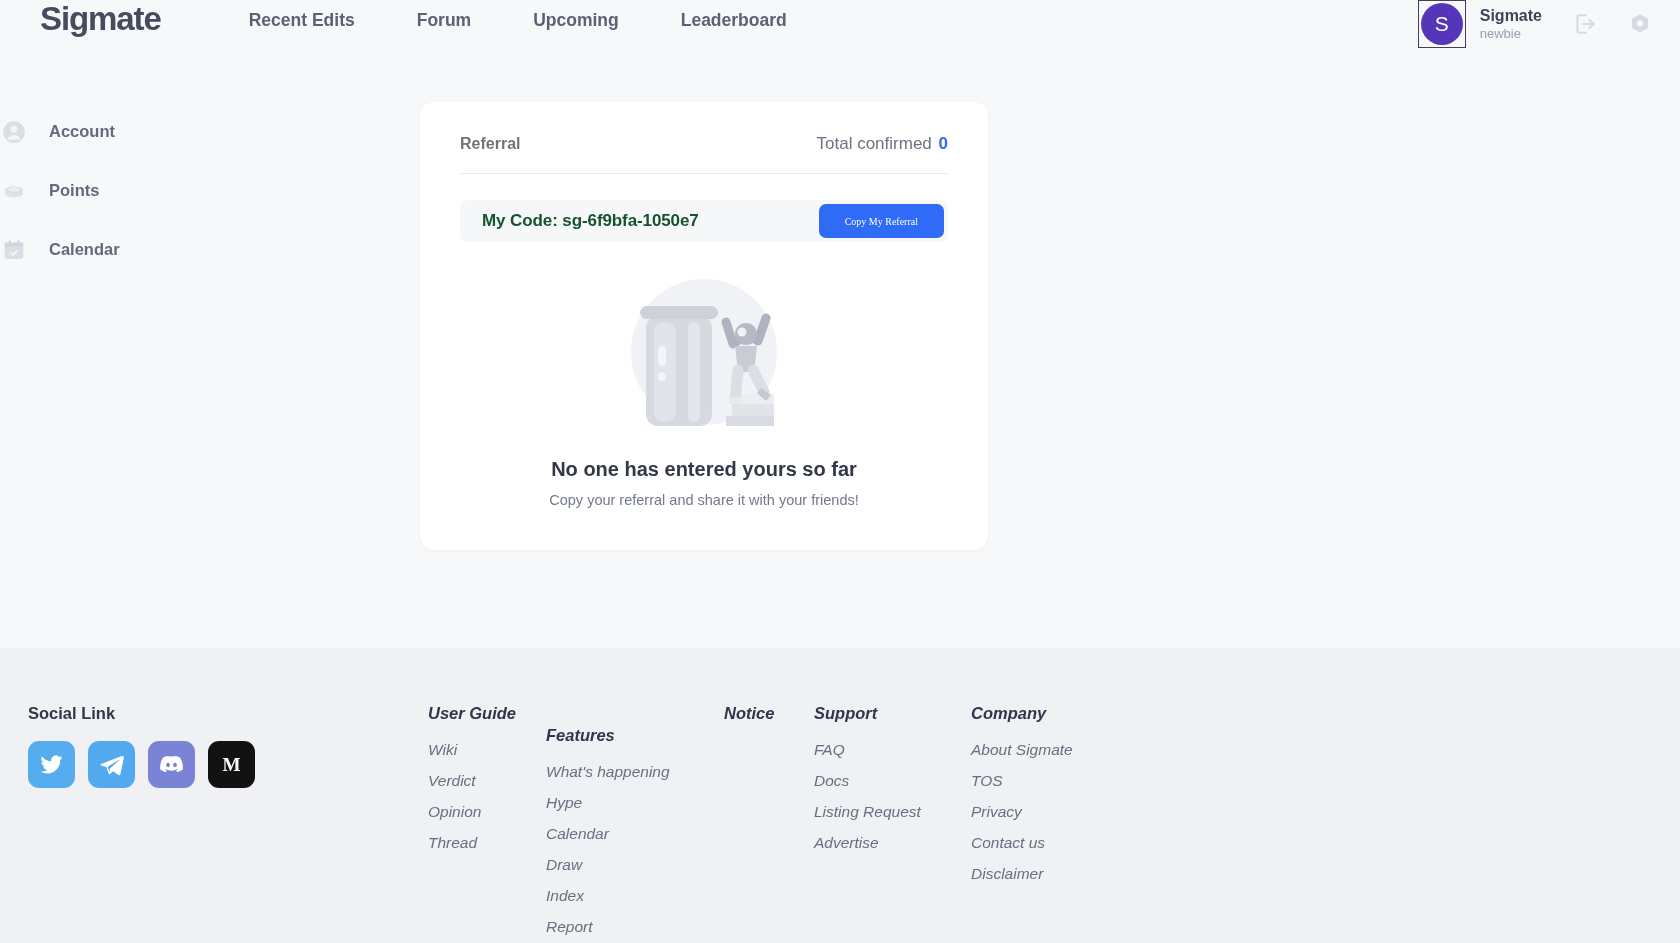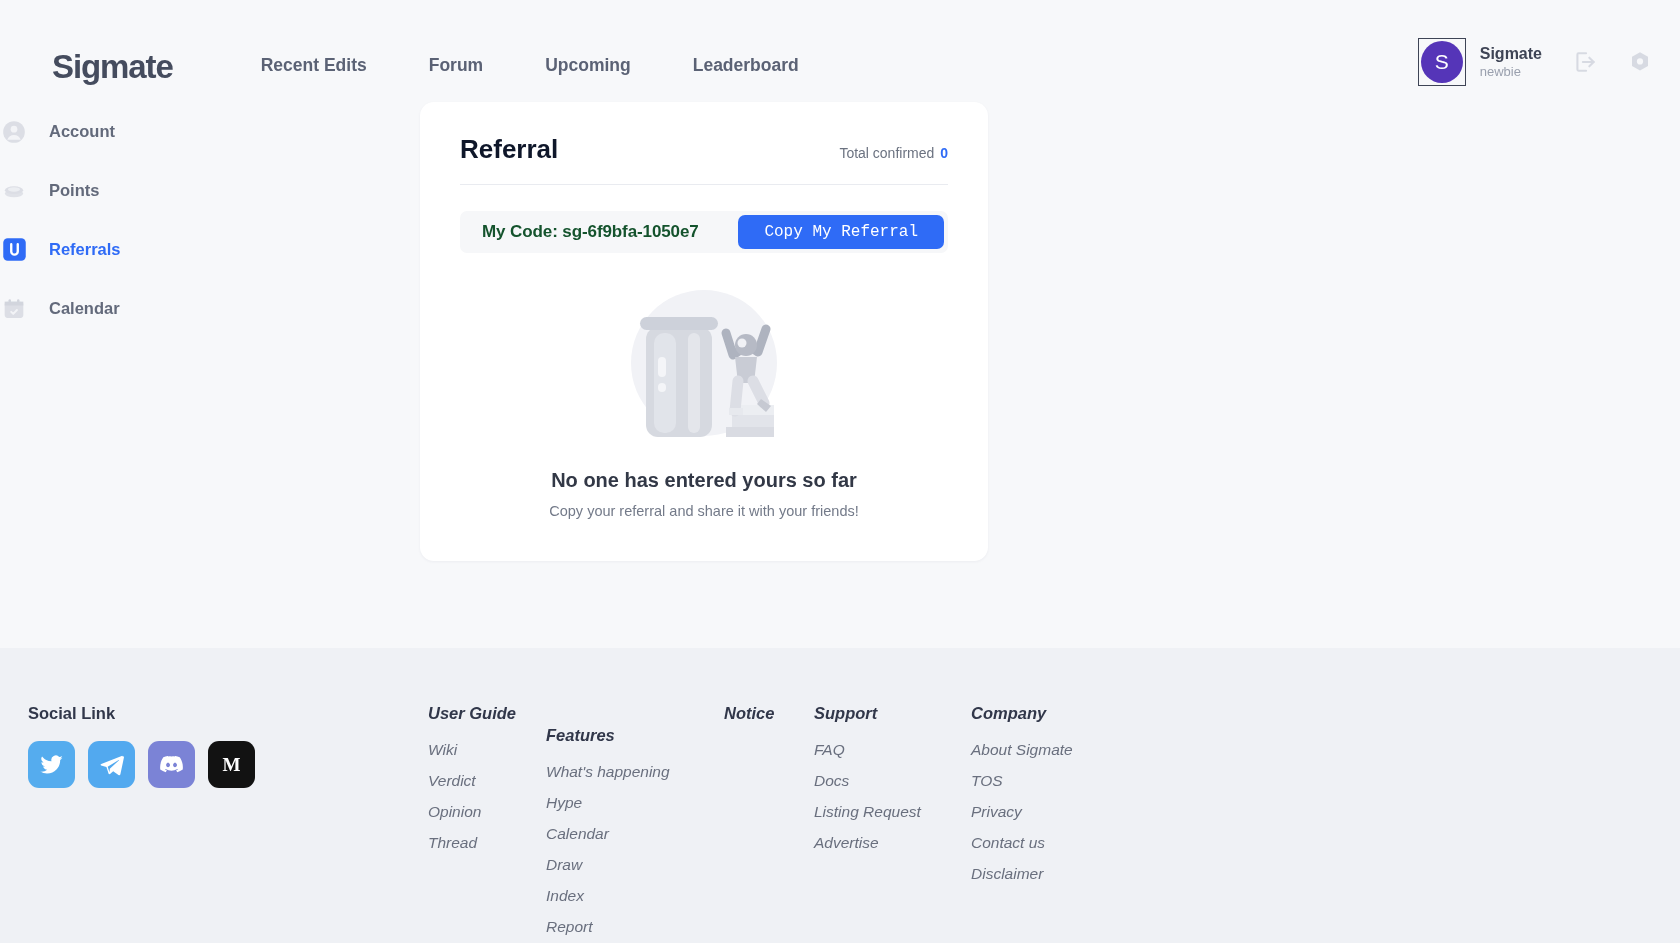--- a/index.html
+++ b/index.html
@@ -12,22 +12,22 @@
     font-family: "Liberation Sans", sans-serif;
     background: #f7f8fa;
     color: #3f4451;
     -webkit-font-smoothing: antialiased;
   }
 
   
   .header {
     height: 86px;
     display: flex;
-    align-items: flex-end;
-    padding: 0 28px 0 52px;
+    align-items: flex-start;
+    padding: 0 28px 0 40px;
     background: #f7f8fa;
   }
   .logo {
     font-size: 33px;
     font-weight: bold;
     color: #454c5e;
     letter-spacing: -1.1px;
     margin-right: 58px;
     cursor: pointer;
   }
@@ -135,26 +135,26 @@
     box-shadow: 0 1px 3px rgba(30,40,70,0.05);
   }
   .card-head {
     display: flex;
     align-items: baseline;
     justify-content: space-between;
     padding-bottom: 19px;
     border-bottom: 1px solid #e9ebf0;
   }
   .card-title {
-    font-size: 26px;
-    font-weight: bold;
-    color: #0f172a;
+    font-size: 16px;
+    font-weight: bold;
+    color: #737373;
   }
   .total-confirmed {
-    font-size: 14px;
+    font-size: 17px;
     color: #6b7280;
   }
   .total-confirmed b {
     color: #2f6bf6;
     font-weight: bold;
     margin-left: 2px;
   }
   .code-row {
     margin-top: 26px;
     height: 42px;
@@ -171,22 +171,22 @@
     color: #14532d;
     letter-spacing: -0.1px;
   }
   .copy-btn {
     background: #2f6bf6;
     color: #ffffff;
     border: none;
     border-radius: 7px;
     height: 34px;
     padding: 0 26px;
-    font-size: 16px;
-    font-family: Liberation Mono, monospace;
+    font-size: 10px;
+    font-family: Liberation Serif, serif;
     cursor: pointer;
     margin-right: 4px;
   }
   .empty {
     margin-top: 22px;
     text-align: center;
   }
   .empty-illo {
     width: 180px;
     height: 180px;
@@ -293,29 +293,20 @@
       </div>
       <div class="side-item">
         <span class="side-icon">
           <svg width="26" height="26" viewBox="0 0 24 24">
             <ellipse cx="12" cy="14.2" rx="8.4" ry="3.6" fill="#e0e2e8"></ellipse>
             <ellipse cx="12" cy="11.2" rx="8.4" ry="3.6" fill="#dcdee5"></ellipse>
             <ellipse cx="12" cy="10.6" rx="5.6" ry="2.1" fill="#eceef2"></ellipse>
           </svg>
         </span>
         <span class="side-label">Points</span>
-      </div>
-      <div class="side-item active">
-        <span class="side-icon">
-          <svg width="27" height="27" viewBox="0 0 24 24">
-            <rect x="2" y="2" width="20" height="20" rx="4" fill="#2f6bf6"></rect>
-            <path d="M9.1 7.3v6.4a2.9 2.9 0 0 0 5.8 0V7.3" stroke="#ffffff" stroke-width="2.1" fill="none" stroke-linecap="round"></path>
-          </svg>
-        </span>
-        <span class="side-label">Referrals</span>
       </div>
       <div class="side-item">
         <span class="side-icon">
           <svg width="26" height="26" viewBox="0 0 24 24">
             <rect x="3.4" y="5.2" width="17.2" height="15" rx="2.6" fill="#dcdee5"></rect>
             <rect x="3.4" y="5.2" width="17.2" height="3.6" fill="#d2d5dd"></rect>
             <rect x="7" y="2.9" width="2.2" height="4" rx="1.1" fill="#d2d5dd"></rect>
             <rect x="14.8" y="2.9" width="2.2" height="4" rx="1.1" fill="#d2d5dd"></rect>
             <path d="M9.4 14.6l1.9 1.9 3.4-3.6" stroke="#f3f4f7" stroke-width="1.8" fill="none" stroke-linecap="round" stroke-linejoin="round"></path>
           </svg>

